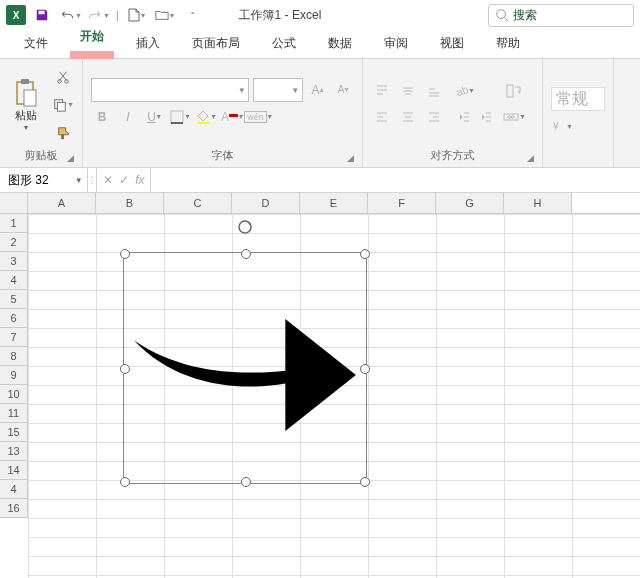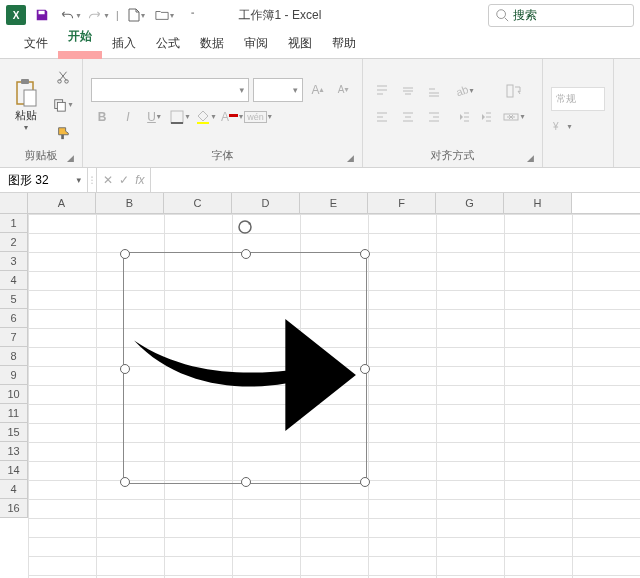--- a/index.html
+++ b/index.html
@@ -4,21 +4,21 @@
 <style>
 html,body{margin:0;padding:0;font-family:"Microsoft YaHei",Arial,sans-serif;font-size:12px;color:#333;background:#fff;overflow:hidden}
 .titlebar{height:30px;background:#fff;display:flex;align-items:center;padding:0 6px;gap:4px}
 .excel-logo{width:20px;height:20px;background:#217346;display:flex;align-items:center;justify-content:center;color:#fff;font-weight:bold;font-size:10px;border-radius:2px}
 .qat-btn{width:24px;height:24px;display:flex;align-items:center;justify-content:center;color:#666;cursor:pointer}
 .qat-sep{font-size:10px;color:#888;padding:0 2px}
 .title-text{margin-left:30px;font-size:12px;color:#444}
 .search-box{margin-left:auto;display:flex;align-items:center;border:1px solid #ccc;border-radius:3px;padding:2px 10px 2px 24px;position:relative;width:110px;background:#fff}
 .search-box svg{position:absolute;left:6px;top:3px}
 .search-box span{color:#14532d}
-.tabs{height:28px;border-bottom:1px solid #d4d4d4;display:flex;align-items:flex-end;padding-left:14px;gap:0}
+.tabs{height:28px;border-bottom:1px solid #d4d4d4;display:flex;align-items:flex-end;padding-left:14px;gap:12px}
 .tab{padding:6px 10px;font-size:12px;color:#333;cursor:pointer}
 .tab.active{color:#217346;font-weight:bold;border-bottom:8px solid #fca5a5;margin-bottom:-1px}
 .tab.contextual{color:#7719aa}
 .ribbon{height:108px;background:#f3f3f3;border-bottom:1px solid #d4d4d4;display:flex;position:relative}
 .group{border-right:1px solid #d9d9d9;padding:4px 8px 2px;display:flex;flex-direction:column;height:100%;box-sizing:border-box;min-width:0}
 .group-content{flex:1;display:flex;align-items:center;gap:4px}
 .group-label{text-align:center;font-size:11px;color:#666;padding:2px 0;position:relative}
 .group-launcher{position:absolute;right:0;bottom:2px;font-size:9px;color:#888;cursor:pointer}
 .clipboard-main{display:flex;flex-direction:column;align-items:flex-end;gap:2px}
 .paste-big{width:36px;height:56px;display:flex;flex-direction:column;align-items:center;justify-content:center;cursor:pointer}
@@ -104,20 +104,21 @@
         <line x1="11" y1="11" x2="15" y2="15" stroke="#888"></line>
       </svg>
     <span>搜索</span>
   </div>
 </div>
 
 <div class="tabs">
   <div class="tab">文件</div>
   <div class="tab active">开始</div>
   <div class="tab">插入</div>
+  <div class="tab">页面布局</div>
   <div class="tab">公式</div>
   <div class="tab">数据</div>
   <div class="tab">审阅</div>
   <div class="tab">视图</div>
   <div class="tab">帮助</div>
 </div>
 
 <div class="ribbon">
 
   <div class="group">
@@ -305,21 +306,21 @@
         </div>
       </div>
     </div>
     <div class="group-label"><span>对齐方式</span><span class="group-launcher">◢</span></div>
   </div>
 
   <div class="group" style="min-width:50px">
     <div class="group-content">
       <div style="display:flex;flex-direction:column;gap:4px">
         <div class="rb-btn disabled" style="width:44px;justify-content:flex-start;padding:0 4px;border:1px solid #ddd;background:#fff">
-            <span style="font-size:10px">常规</span>
+            <span style="font-size:16px">常规</span>
           </div>
         <div class="rb-btn disabled">
             <svg width="14" height="14">
               <text x="1" y="11" font-size="10" fill="#bbb">¥</text>
             </svg>
             <span class="split-arrow">▾</span>
           </div>
       </div>
     </div>
     <div class="group-label"></div>

